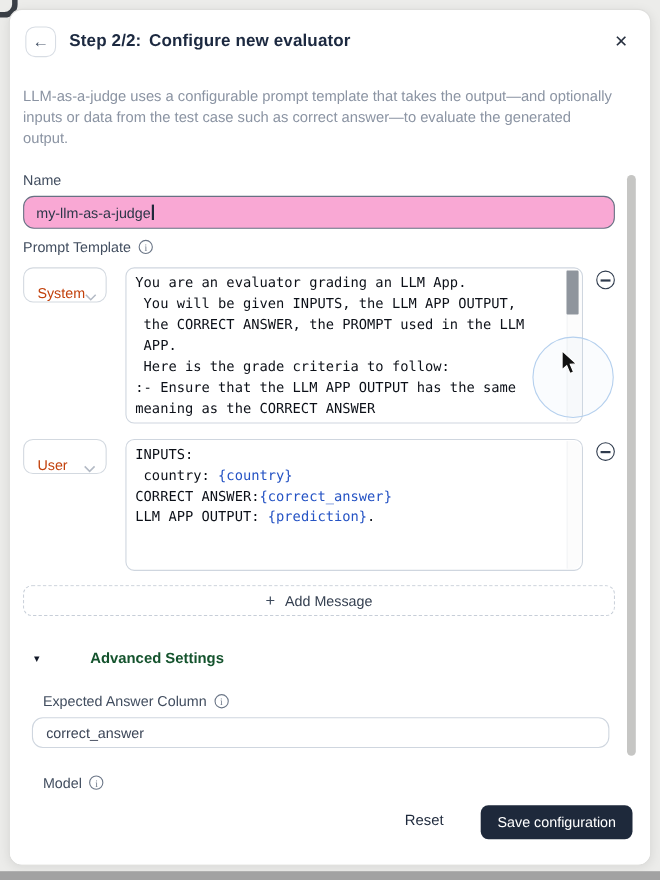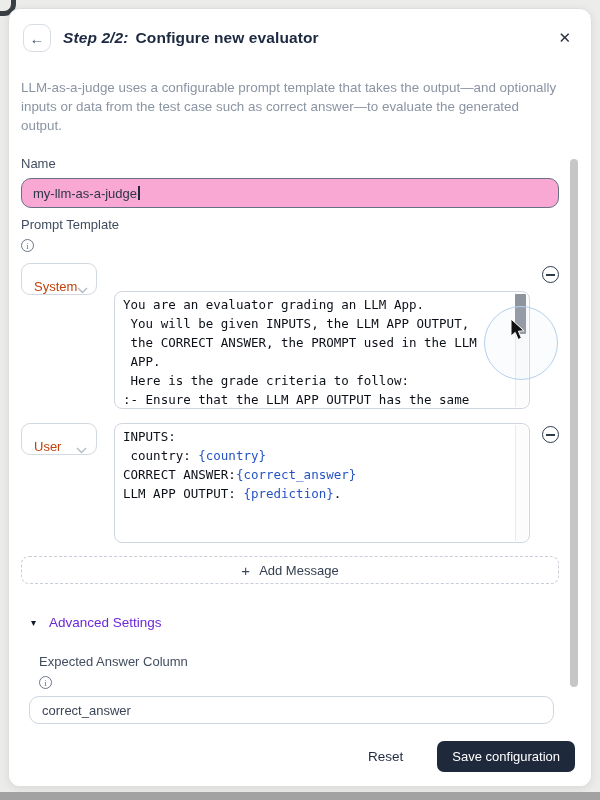--- a/index.html
+++ b/index.html
@@ -28,21 +28,21 @@
   .dlg-header {
     display: flex; align-items: center;
     padding: 14px 16px 6px 14px; height: 50px;
   }
   .back-btn {
     width: 28px; height: 28px; border: 1px solid #d8dde4; border-radius: 9px;
     background: #fff; display: flex; align-items: center; justify-content: center;
     color: #475569; font-size: 15px; cursor: pointer; flex: none;
   }
   .dlg-title { margin-left: 12px; font-size: 15.5px; font-weight: 700; color: #1c2940; letter-spacing: .1px; }
-  .dlg-title .step { margin-right: 7px; font-style: italic; }
+  .dlg-title .step { margin-right: 7px; }
   .close-btn {
     margin-left: auto; color: #27303f; font-size: 15px; line-height: 1;
     cursor: pointer; padding: 2px 4px; background: none; border: none;
     font-family: "DejaVu Sans", sans-serif;
   }
   
   .content { position: relative; padding: 10px 32px 0 12px; }
   .eval-head-row { display: flex; align-items: flex-start; }
   .eval-heading { font-size: 15px; font-weight: 700; color: #1c2940; padding-top: 6px; }
   .test-btn {
@@ -56,42 +56,42 @@
     max-width: 552px;
   }
   .field-label { margin-top: 21px; font-size: 13px; color: #414d5f; }
   .text-input {
     margin-top: 7px; height: 30px; width: 100%; border: 1px solid #677183;
     border-radius: 10px; background: #f9a8d4; display: flex; align-items: center;
     padding: 0 11px; font-size: 13px; color: #2b3648; cursor: text;
   }
   .caret { display: inline-block; width: 1.5px; height: 14px; background: #1e293b; margin-left: 1px; }
   .section-label { margin-top: 20px; font-size: 13px; font-weight: 600; color: #27303f; }
-  .label-row { display: flex; gap: 7px; margin-top: 9px; flex-direction: column; }
+  .label-row { display: flex; align-items: center; gap: 7px; margin-top: 9px; }
   .label-row .lbl { font-size: 13px; color: #414d5f; }
   .info-icon {
     width: 13px; height: 13px; border: 1px solid #6b7687; border-radius: 50%;
     color: #6b7687; font-size: 9px; display: inline-flex; align-items: center;
     justify-content: center; font-style: normal; cursor: pointer; flex: none;
     font-family: "Liberation Serif", serif;
   }
   
   .msg-row { display: flex; align-items: flex-start; margin-top: 11px; }
   .role-select {
     width: 76px; height: 32px; border: 1px solid #d3d9e0; border-radius: 9px;
     background: #fff; display: flex; align-items: flex-end; padding: 0 9px 0 12px;
     font-size: 13px; color: #c2410c; cursor: pointer; flex: none;
   }
   .role-select .chev { margin-left: auto; display: flex; }
   .ta-wrap { flex: 1; margin-left: 17px; position: relative; }
   .prompt-box {
     width: 100%; border: 1px solid #cfd6df; border-radius: 8px; background: #fff;
     overflow: hidden; position: relative; cursor: text;
   }
-  .prompt-box.system { height: 118px; margin-top: 28px; }
+  .prompt-box.system { height: 142px; }
   .prompt-box.user { height: 120px; }
   .code {
     font-family: "DejaVu Sans Mono", monospace; font-size: 12.5px; line-height: 19px;
     color: #0c1018; padding: 3px 16px 3px 8px; white-space: pre; overflow: hidden;
     height: 100%;
   }
   .tpl-var { color: #2553c4; }
   .ta-scrolltrack {
     position: absolute; top: 1px; right: 1px; bottom: 1px; width: 13px;
     background: #fcfcfc; border-left: 1px solid #e8eaee;
@@ -115,33 +115,33 @@
     margin-top: 13px; width: 100%; height: 28px; border: 1px dashed #c7ced8;
     border-radius: 8px; background: #fff; font-size: 13px; color: #333e4f;
     display: flex; align-items: center; justify-content: center; gap: 9px;
     cursor: pointer; font-family: inherit;
   }
   .add-msg-btn .plus { font-size: 15px; color: #3d4a5c; }
   
   .adv-toggle { margin-top: 31px; display: flex; align-items: center; gap: 13px;
     cursor: pointer; padding-left: 10px; }
   .adv-toggle .tri { font-size: 10px; color: #111827; }
-  .adv-toggle .txt { font-size: 13.5px; font-weight: 400; color: #6d28d9; }
+  .adv-toggle .txt { font-size: 13.5px; font-weight: 700; color: #14532d; margin-left: 33px; }
   .adv-fields { margin-left: 8px; }
   .adv-fields .label-row { margin-top: 24px; padding-left: 10px; }
   .adv-input {
     margin-top: 7px; height: 28px; width: 99%; border: 1px solid #cfd6df;
     border-radius: 10px; background: #fff; display: flex; align-items: center;
     padding: 0 12px; font-size: 13px; color: #3b4557; cursor: text;
   }
   .model-row { margin-top: 11px; padding-left: 10px; }
   
   .dlg-footer {
     position: absolute; left: 0; right: 0; bottom: 0; height: 54px;
-    background: #fff; display: flex; align-items: center; justify-content: flex-end;
+    background: #fff; display: flex; align-items: flex-start; justify-content: flex-end;
     gap: 26px; padding: 0 16px 6px 0;
   }
   .reset-btn {
     background: none; border: none; font-size: 13.5px; color: #1f2a3d;
     cursor: pointer; font-family: inherit; padding: 6px 8px;
   }
   .save-btn {
     background: #1e293b; color: #fff; border: none; border-radius: 7px;
     font-size: 13px; padding: 8px 15px; cursor: pointer; font-family: inherit;
   }

